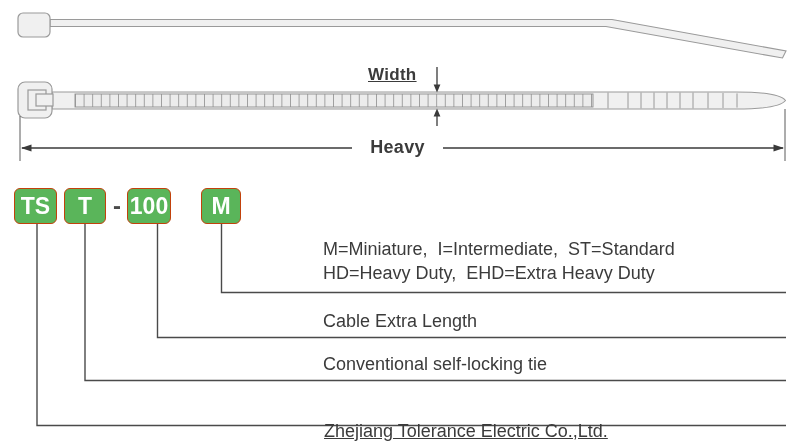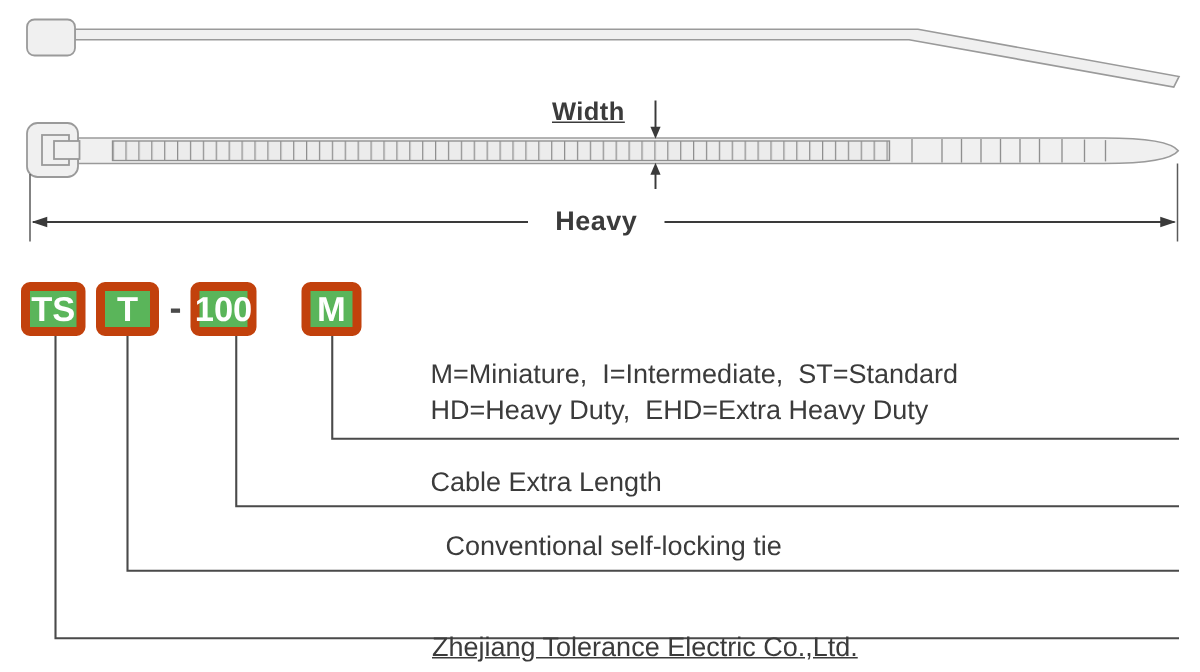--- a/index.html
+++ b/index.html
@@ -24,21 +24,21 @@
   .length-label {
     font-size: 18px;
     text-align: center;
   }
 
   .pn-box {
     position: absolute;
     top: 188px;
     height: 36px;
     background: #5ab55a;
-    border: 6px solid #c2410c;
+    border: 1px solid #c2410c;
     border-radius: 6px;
     color: #ffffff;
     font-weight: bold;
     font-size: 23px;
     display: flex;
     align-items: center;
     justify-content: center;
     box-sizing: border-box;
   }
   .pn-sep {
@@ -54,20 +54,21 @@
     font-size: 24px;
     color: #4a4a4a;
   }
 
   .legend-text {
     position: absolute;
     font-size: 18px;
     color: #3b3b3b;
     white-space: pre;
     line-height: 24px;
+    margin-left: 36px;
   }
 </style>
 </head>
 <body>
 
 <div class="canvas">
 
   <svg class="layer-svg" width="800" height="448" viewBox="0 0 800 448">
     <defs>
       <pattern id="teeth" x="75" y="94" width="8.6" height="13" patternUnits="userSpaceOnUse">
@@ -130,16 +131,16 @@
 
   <div class="pn-box" style="left:14px; width:43px;">TS</div>
   <div class="pn-box" style="left:64px; width:42px;">T</div>
   <div class="pn-sep">-</div>
   <div class="pn-box" style="left:127px; width:44px;">100</div>
   <div class="pn-box" style="left:201px; width:40px;">M</div>
 
   <div class="legend-text" style="left:287px; top:237px;">M=Miniature,  I=Intermediate,  ST=Standard</div>
   <div class="legend-text" style="left:287px; top:261px;">HD=Heavy Duty,  EHD=Extra Heavy Duty</div>
   <div class="legend-text" style="left:287px; top:309px;">Cable Extra Length</div>
-  <div class="legend-text" style="left:297px; top:352px;">Conventional self-locking tie</div>
+  <div class="legend-text" style="left:287px; top:352px;">Conventional self-locking tie</div>
   <div class="legend-text" style="left:288px; top:419px;text-decoration:underline;">Zhejiang Tolerance Electric Co.,Ltd.</div>
 
 </div>
 
 </body></html>

